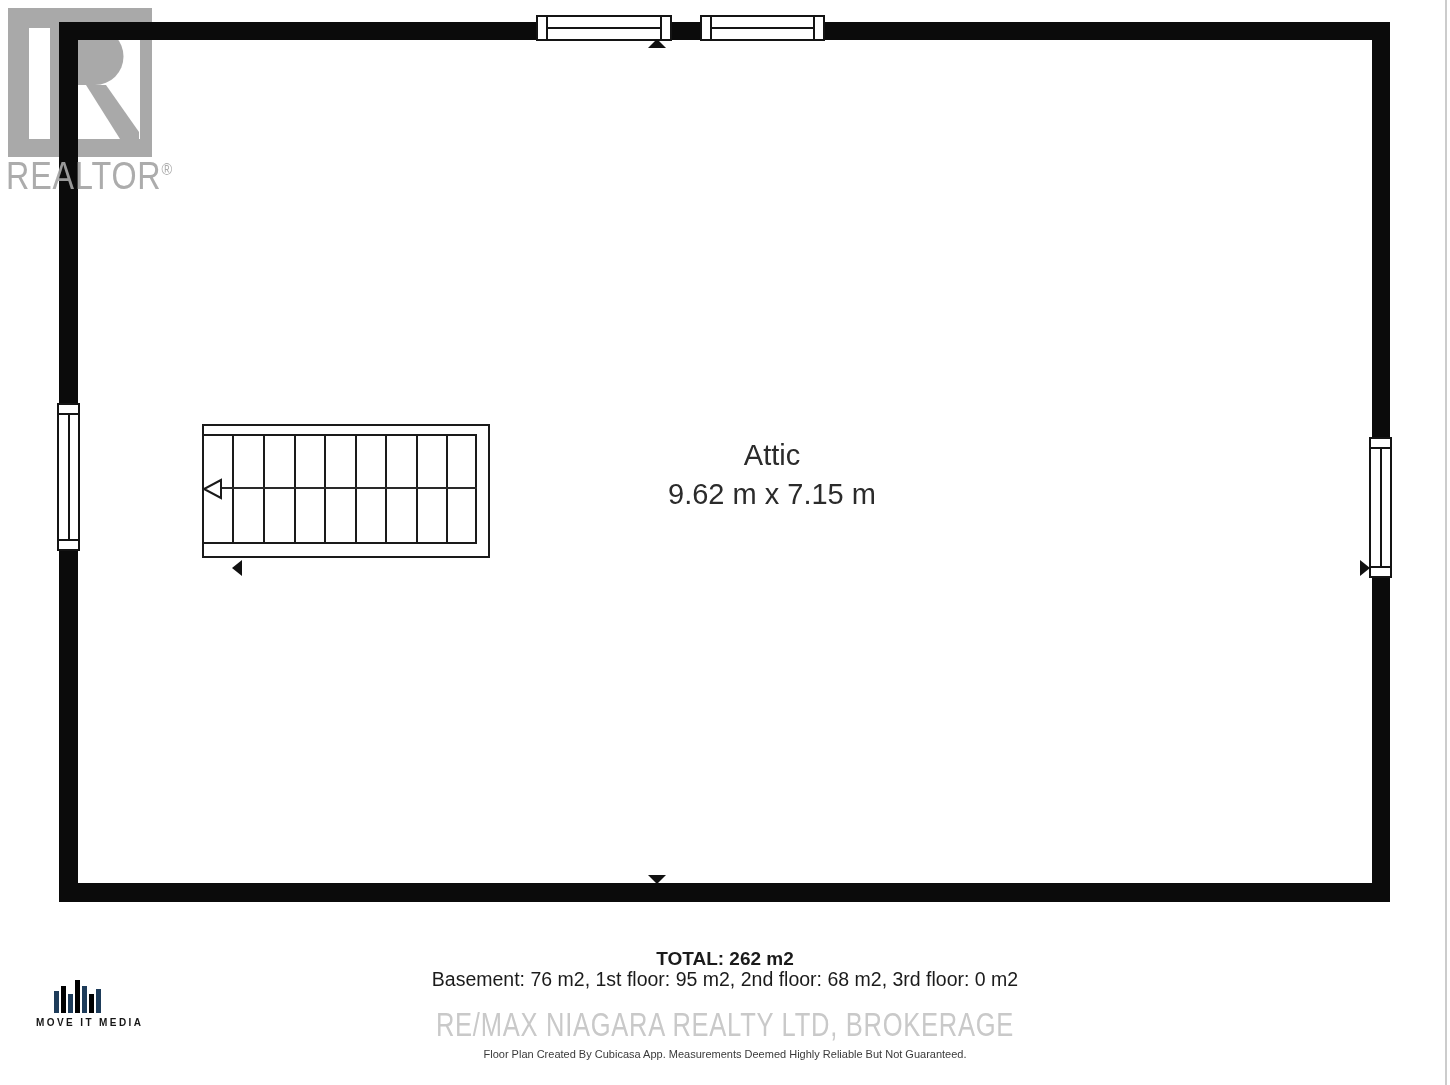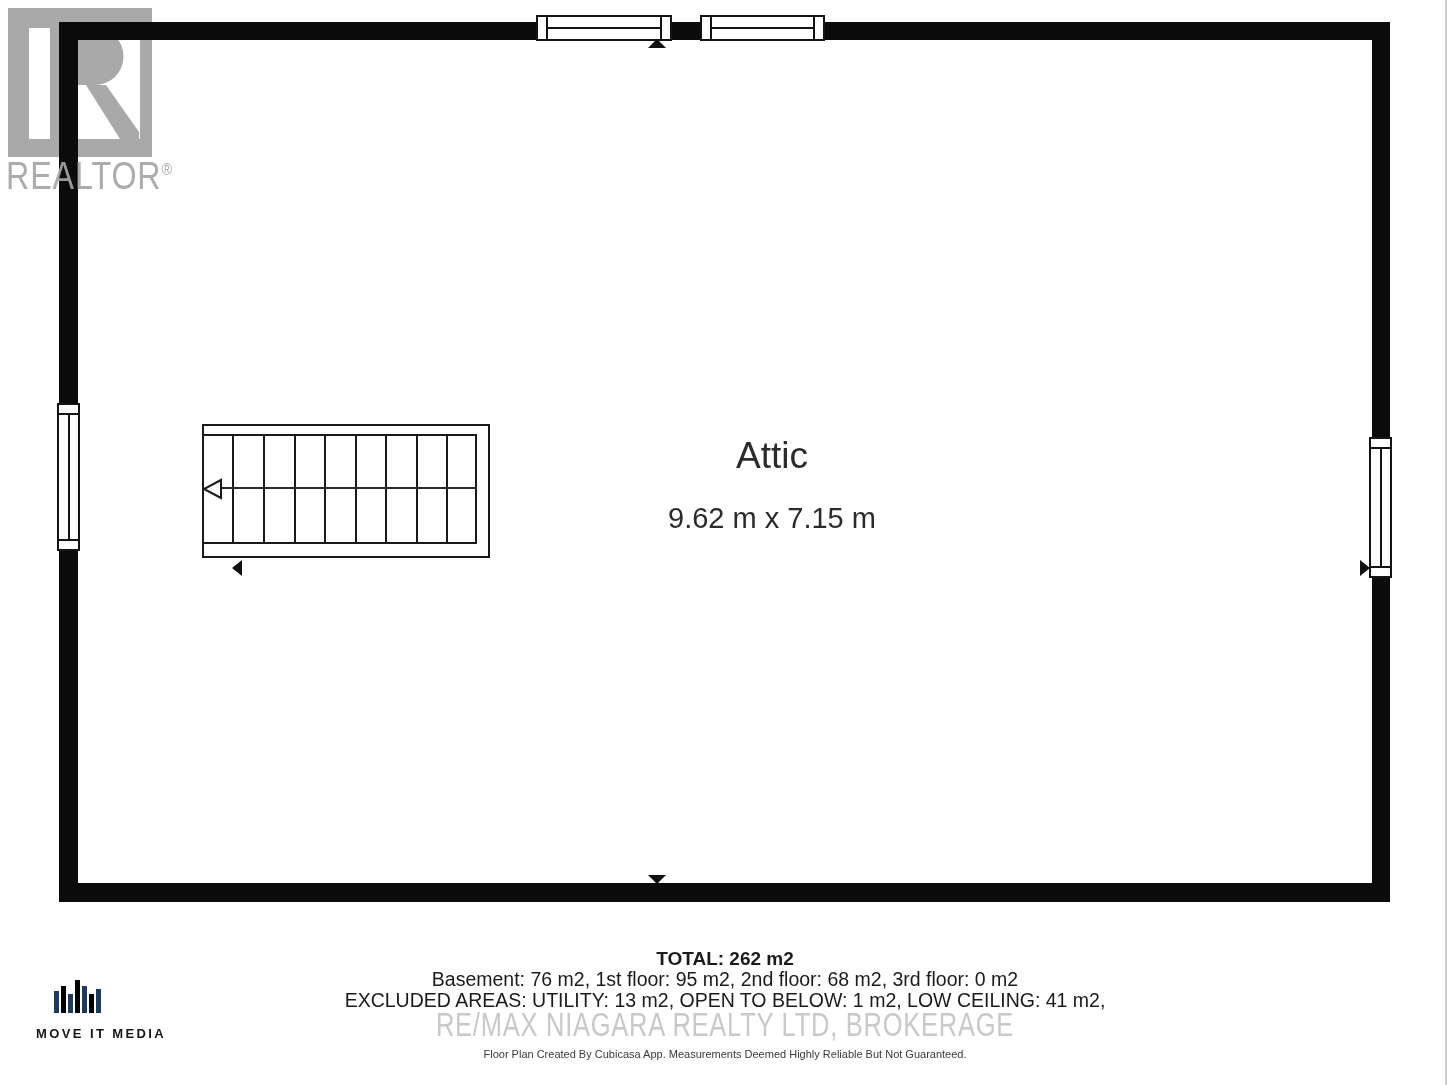--- a/index.html
+++ b/index.html
@@ -49,36 +49,36 @@
   .arrow-line{position:absolute;left:8px;top:61px;width:265px;height:2px;background:#2a2a2a;}
   .arrow-head{position:absolute;left:-3px;top:52px;}
   
   .marker{position:absolute;width:0;height:0;z-index:3;}
   .marker-up{left:648px;top:39px;border-left:9px solid transparent;border-right:9px solid transparent;border-bottom:9px solid #111;}
   .marker-down{left:648px;top:875px;border-left:9px solid transparent;border-right:9px solid transparent;border-top:9px solid #111;}
   .marker-left{left:232px;top:560px;border-top:8px solid transparent;border-bottom:8px solid transparent;border-right:10px solid #111;}
   .marker-right{left:1360px;top:560px;border-top:8px solid transparent;border-bottom:8px solid transparent;border-left:10px solid #111;}
   
   .room-label{position:absolute;left:572px;top:436px;width:400px;text-align:center;z-index:4;color:#2b2b2b;}
-  .room-name{font-size:37px;line-height:39px;}
-  .room-dims{font-size:29px;line-height:39px;margin-top:24px;}
+  .room-name{font-size:29px;line-height:39px;}
+  .room-dims{font-size:29px;line-height:39px;}
   
   .brokerage-wm{
     position:absolute;left:0;top:1005px;width:1450px;text-align:center;z-index:0;
     font-size:34px;color:#c9c9c9;letter-spacing:1px;white-space:nowrap;
     transform:scaleX(0.75);
   }
   .summary{position:absolute;left:0;top:948px;width:1450px;text-align:center;z-index:1;color:#1b1b1b;font-size:19.5px;line-height:21px;}
   .summary .total{font-weight:bold;font-size:19px;}
   .disclaimer{position:absolute;left:0;top:1048px;width:1450px;text-align:center;z-index:1;font-size:11px;color:#3a3a3a;}
   
   .miv{position:absolute;left:36px;top:980px;width:130px;z-index:1;}
   .miv-bars{display:flex;align-items:flex-end;gap:2px;height:33px;margin-left:18px;}
   .miv-bars div{width:5px;}
-  .miv-text{margin-top:13px;font-size:13px;font-weight:bold;letter-spacing:2.4px;color:#161616;white-space:nowrap;}
+  .miv-text{margin-top:4px;font-size:10px;font-weight:bold;letter-spacing:2.4px;color:#161616;white-space:nowrap;}
   
   .page-edge{position:absolute;left:1445px;top:0;width:2px;height:1085px;background:#cccccc;z-index:6;}
 </style>
 </head>
 <body>
 
 <div class="page">
 
   <div class="realtor-box">
     <div class="realtor-inner">
@@ -130,21 +130,20 @@
   <div class="room-label">
     <div class="room-name">Attic</div>
     <div class="room-dims">9.62 m x 7.15 m</div>
   </div>
 
   <div class="brokerage-wm">RE/MAX NIAGARA REALTY LTD, BROKERAGE</div>
 
   <div class="summary">
     <div class="total">TOTAL: 262 m2</div>
     <div>Basement: 76 m2, 1st floor: 95 m2, 2nd floor: 68 m2, 3rd floor: 0 m2</div>
-    <div>EXCLUDED AREAS: UTILITY: 13 m2, OPEN TO BELOW: 1 m2, LOW CEILING: 41 m2,</div>
   </div>
   <div class="disclaimer">Floor Plan Created By Cubicasa App. Measurements Deemed Highly Reliable But Not Guaranteed.</div>
 
   <div class="miv">
     <div class="miv-bars" id="miv-bars">
         <div style="height: 22px; background: rgb(30, 60, 90);"></div>
         <div style="height: 27px; background: rgb(0, 0, 0);"></div>
         <div style="height: 19px; background: rgb(30, 60, 90);"></div>
         <div style="height: 33px; background: rgb(0, 0, 0);"></div>
         <div style="height: 27px; background: rgb(30, 60, 90);"></div>

